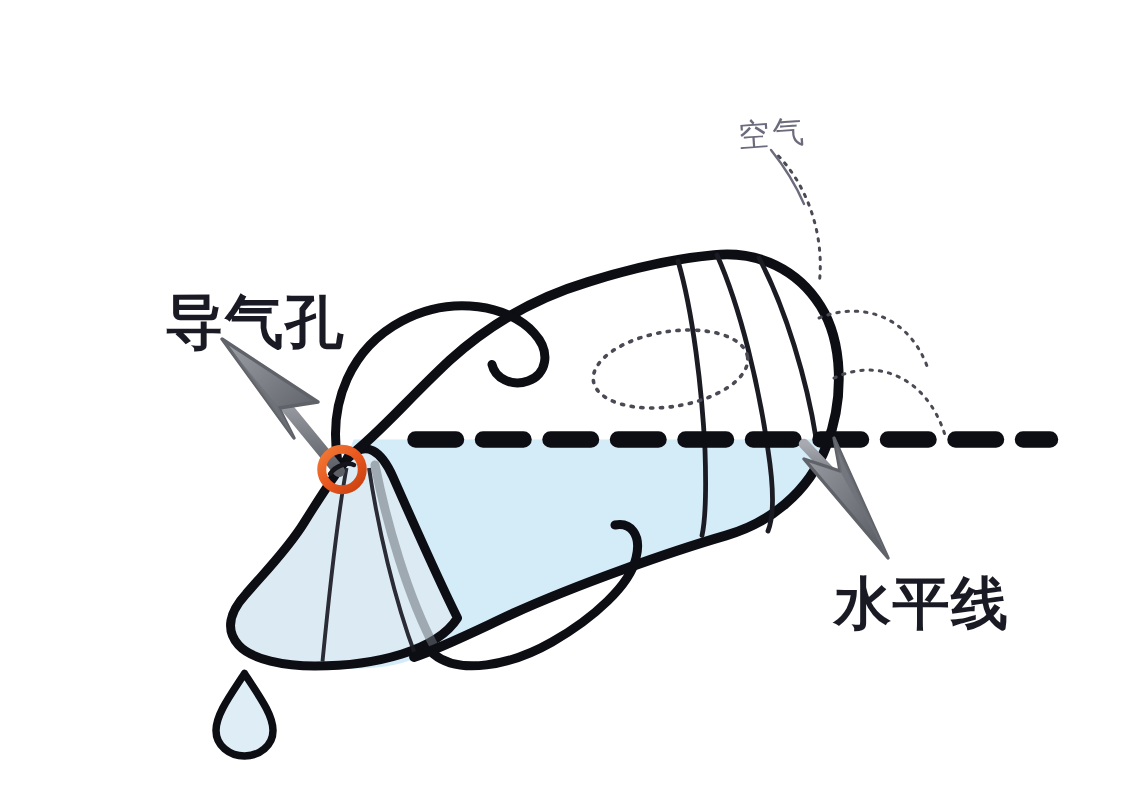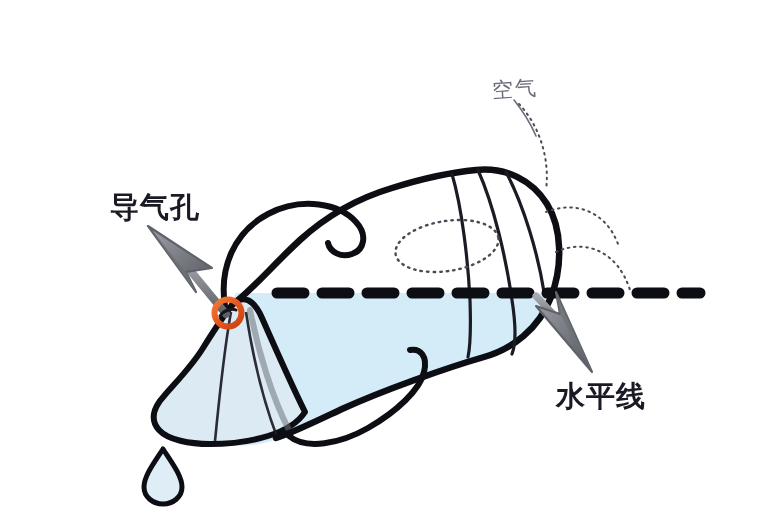--- a/index.html
+++ b/index.html
@@ -13,22 +13,22 @@
   #stage{position:absolute;left:0;top:0;width:758px;height:526px;}
   svg.layer{position:absolute;left:0;top:0;width:758px;height:526px;}
   .lbl{
     position:absolute;
     color:#1a1a24;
     font-weight:700;
     letter-spacing:1px;
     white-space:nowrap;
     font-family:"DejaVu Sans","Liberation Sans",sans-serif;
   }
-  #label-vent{left:110px;top:188px;font-size:29px;text-align:right;}
-  #label-horizon{left:556px;top:377px;font-size:29px;}
+  #label-vent{left:110px;top:188px;font-size:39px;text-align:right;}
+  #label-horizon{left:556px;top:377px;font-size:38px;}
   #label-air{
     position:absolute;left:492px;top:75px;font-size:21px;
     color:#6b6b7d;font-weight:500;letter-spacing:2px;
     font-family:"DejaVu Sans","Liberation Sans",sans-serif;
     transform:rotate(-4deg);
   }
 </style>
 </head>
 <body>
 

